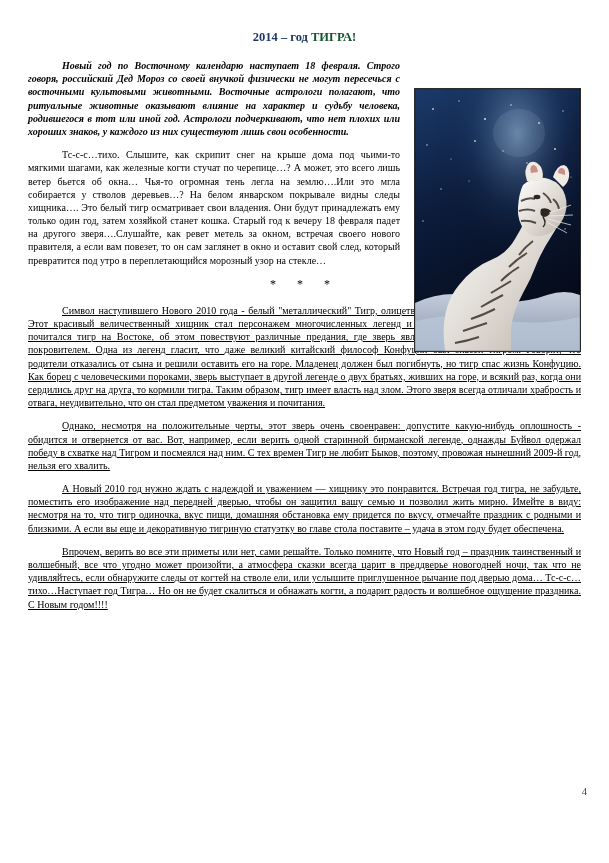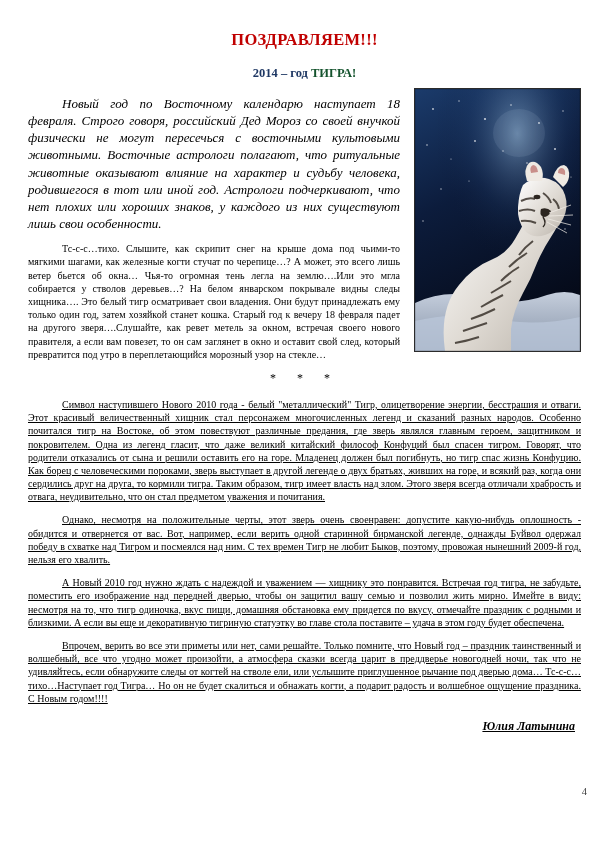--- a/index.html
+++ b/index.html
@@ -62,22 +62,22 @@
 
   .para {
     font-size: 10px;
     line-height: 1.32;
     text-align: justify;
     margin: 0 0 10px 0;
     text-indent: 34px;
   }
   .para.italic {
     font-style: italic;
-    font-weight: normal;
-    font-size: 13px;
+    font-weight: bold;
+    font-size: 10px;
   }
   .wrapcol {
     width: 372px;
   }
   .stars {
     text-align: center;
     font-size: 12px;
     letter-spacing: 9px;
     margin: 10px 0 12px 0;
   }
@@ -101,21 +101,20 @@
     color: #444;
   }
 </style>
 </head>
 <body>
 
 <div class="page">
 
   <div class="content">
 
-    <h1 class="title">ПОЗДРАВЛЯЕМ!!!</h1>
 
     <div class="subtitle">
       <span>2014 – год </span><span class="tiger">ТИГРА!</span>
     </div>
 
     <div class="photo">
       <svg width="165" height="262" viewBox="0 0 165 262">
         <defs>
           <linearGradient id="sky" x1="0" y1="0" x2="0.3" y2="1">
             <stop offset="0%" stop-color="#1b3b6b"></stop>
@@ -214,20 +213,19 @@
       <p class="para">Тс-с-с…тихо. Слышите, как скрипит снег на крыше дома под чьими-то мягкими шагами, как железные когти стучат по черепице…? А может, это всего лишь ветер бьется об окна… Чья-то огромная тень легла на землю….Или это мгла собирается у стволов деревьев…? На белом январском покрывале видны следы хищника…. Это белый тигр осматривает свои владения. Они будут принадлежать ему только один год, затем хозяйкой станет кошка. Старый год к вечеру 18 февраля падет на другого зверя….Слушайте, как ревет метель за окном, встречая своего нового правителя, а если вам повезет, то он сам заглянет в окно и оставит свой след, который превратится под утро в переплетающийся морозный узор на стекле…</p>
     </div>
 
     <div class="stars">* * *</div>
 
     <div class="full">
       <p class="para">Символ наступившего Нового 2010 года - белый "металлический" Тигр, олицетворение энергии, бесстрашия и отваги. Этот красивый величественный хищник стал персонажем многочисленных легенд и сказаний разных народов. Особенно почитался тигр на Востоке, об этом повествуют различные предания, где зверь являлся главным героем, защитником и покровителем. Одна из легенд гласит, что даже великий китайский философ Конфуций был спасен тигром. Говорят, что родители отказались от сына и решили оставить его на горе. Младенец должен был погибнуть, но тигр спас жизнь Конфуцию. Как борец с человеческими пороками, зверь выступает в другой легенде о двух братьях, живших на горе, и всякий раз, когда они сердились друг на друга, то кормили тигра. Таким образом, тигр имеет власть над злом. Этого зверя всегда отличали храбрость и отвага, неудивительно, что он стал предметом уважения и почитания.</p>
       <p class="para">Однако, несмотря на положительные черты, этот зверь очень своенравен: допустите какую-нибудь оплошность - обидится и отвернется от вас. Вот, например, если верить одной старинной бирманской легенде, однажды Буйвол одержал победу в схватке над Тигром и посмеялся над ним. С тех времен Тигр не любит Быков, поэтому, провожая нынешний 2009-й год, нельзя его хвалить.</p>
       <p class="para">А Новый 2010 год нужно ждать с надеждой и уважением — хищнику это понравится. Встречая год тигра, не забудьте, поместить его изображение над передней дверью, чтобы он защитил вашу семью и позволил жить мирно. Имейте в виду: несмотря на то, что тигр одиночка, вкус пищи, домашняя обстановка ему придется по вкусу, отмечайте праздник с родными и близкими. А если вы еще и декоративную тигриную статуэтку во главе стола поставите – удача в этом году будет обеспечена.</p>
       <p class="para">Впрочем, верить во все эти приметы или нет, сами решайте. Только помните, что Новый год – праздник таинственный и волшебный, все что угодно может произойти, а атмосфера сказки всегда царит в преддверье новогодней ночи, так что не удивляйтесь, если обнаружите следы от когтей на стволе ели, или услышите приглушенное рычание под дверью дома… Тс-с-с…тихо…Наступает год Тигра… Но он не будет скалиться и обнажать когти, а  подарит радость и волшебное ощущение праздника. С Новым годом!!!!</p>
-      <div class="signature">Юлия Латынина</div>
     </div>
 
   </div>
 
   <div class="pagenum">4</div>
 
 </div>
 
 </body></html>

